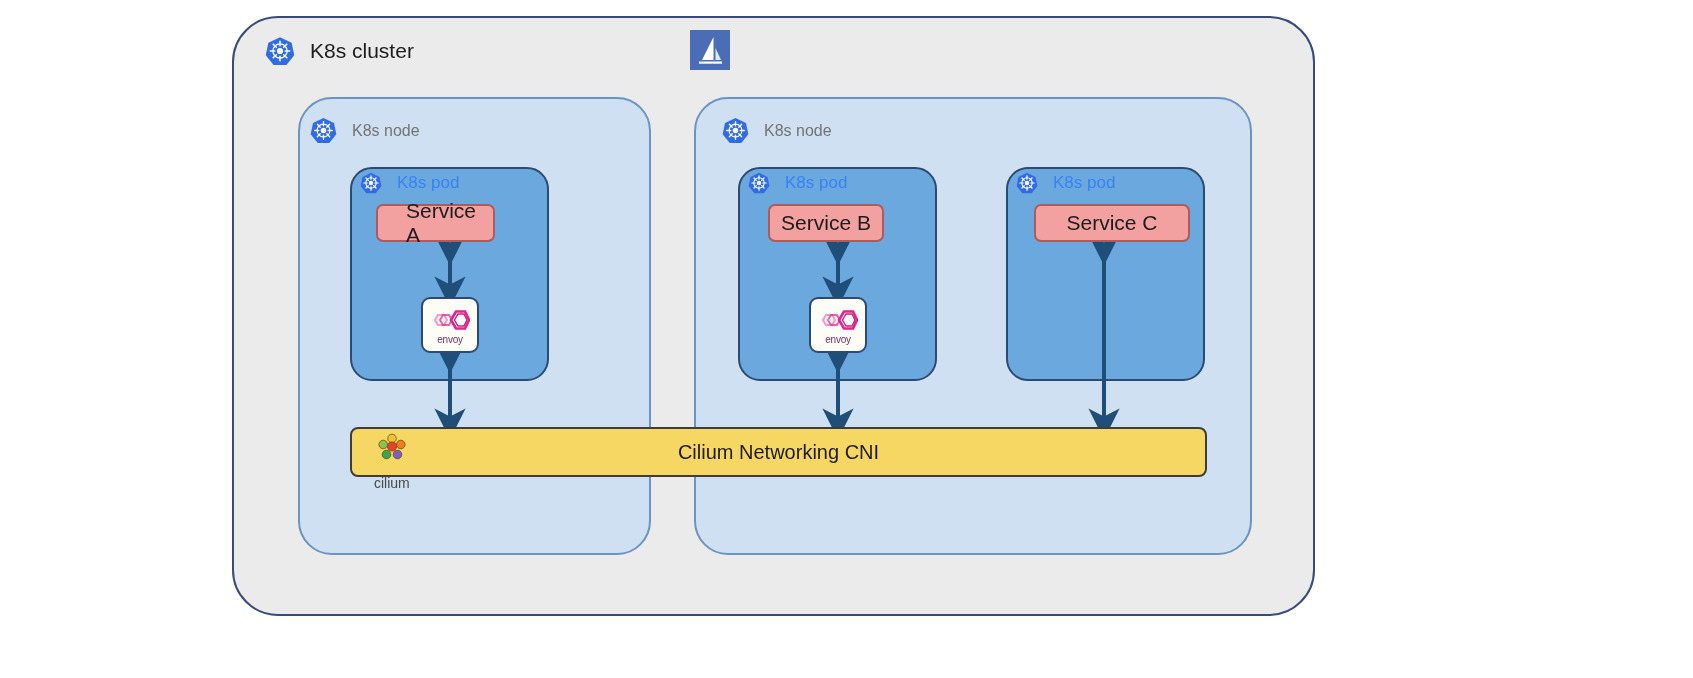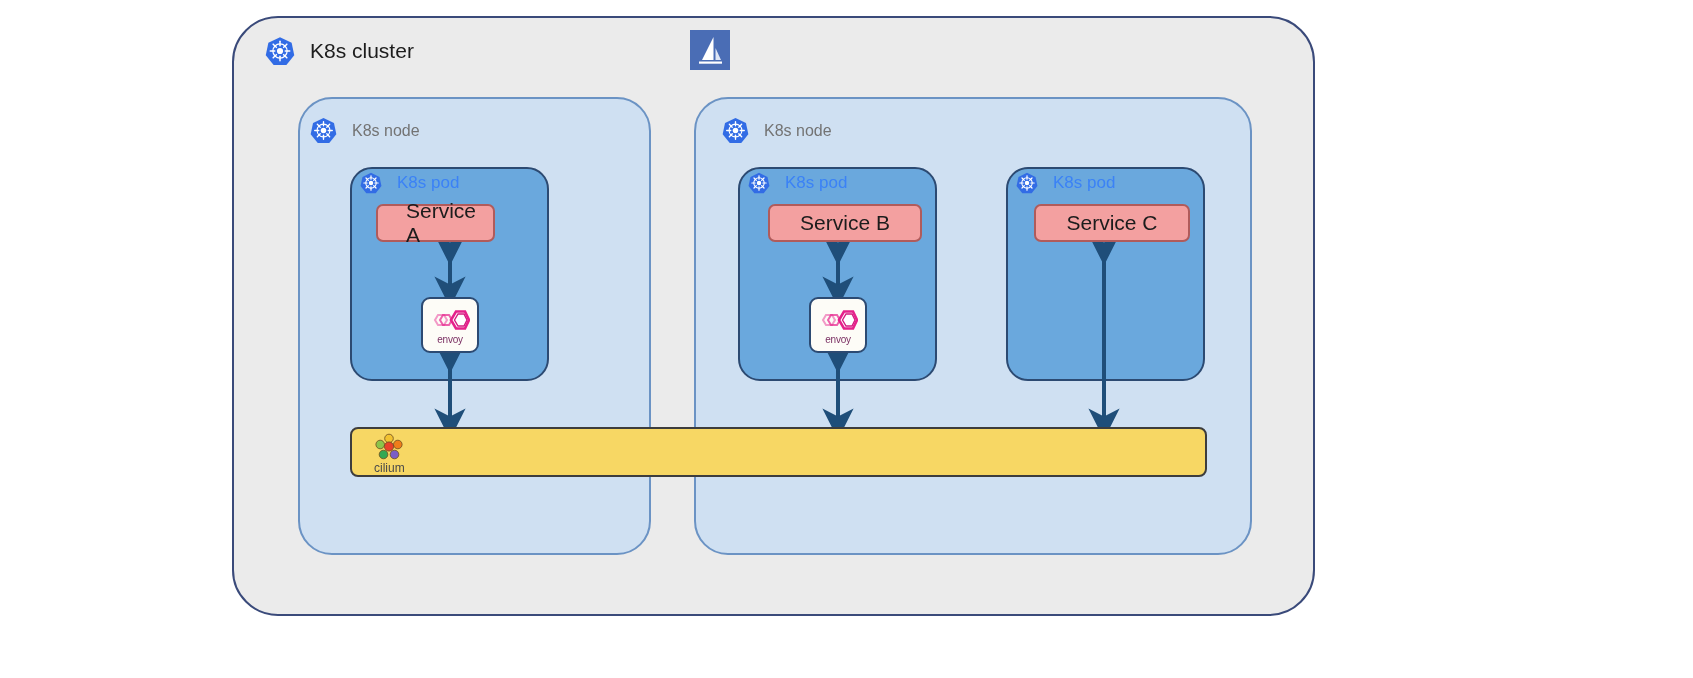--- a/index.html
+++ b/index.html
@@ -72,21 +72,21 @@
     border-radius: 7px;
     box-sizing: border-box;
     display: flex;
     align-items: center;
     justify-content: center;
     font-size: 21px;
     color: #1c1c1c;
     height: 38px;
   }
   .svc-a { left: 376px; top: 204px; width: 119px; padding-left: 28px; }
-  .svc-b { left: 768px; top: 204px; width: 154px; }
+  .svc-b { left: 768px; top: 204px; width: 116px; }
   .svc-c { left: 1034px; top: 204px; width: 156px; }
 
   
   .envoy {
     position: absolute;
     width: 58px;
     height: 56px;
     background: #fdfcf7;
     border: 2px solid #2c4a72;
     border-radius: 9px;
@@ -129,24 +129,24 @@
   }
   .cilium-logo-wrap {
     position: absolute;
     left: 22px;
     top: 4px;
     display: flex;
     flex-direction: column;
     align-items: center;
   }
   .cilium-logo-label {
-    font-size: 12px;
+    font-size: 14px;
     color: #4a4a4a;
     line-height: 1;
-    margin-top: 1px;
+    margin-top: 15px;
     text-align: center;
   }
 
   
   .hdr {
     position: absolute;
     display: flex;
     align-items: center;
     gap: 15px;
   }
@@ -265,20 +265,21 @@
           <circle cx="15" cy="5.5" r="4.3" fill="#f2c230"></circle>
           <circle cx="6.2" cy="11.5" r="4.3" fill="#8bc34a"></circle>
           <circle cx="23.8" cy="11.5" r="4.3" fill="#ef7d1a"></circle>
           <circle cx="9.5" cy="21.5" r="4.3" fill="#34a853"></circle>
           <circle cx="20.5" cy="21.5" r="4.3" fill="#7b5ec7"></circle>
           <circle cx="15" cy="13.5" r="4.6" fill="#e8402a"></circle>
         </g>
       </svg>
       <span class="cilium-logo-label">cilium</span>
     </div>
+    <span class="cilium-text">Cilium Networking CNI</span>
   </div>
 
   <div class="hdr hdr-cluster">
     <svg class="k8s-icon" width="30" height="30" viewBox="0 0 32 32">
       <path d="M16 1.2 L28.4 7.1 L31.2 20.4 L22.8 30.9 L9.2 30.9 L0.8 20.4 L3.6 7.1 Z" fill="#326ce5"></path>
       <g fill="#ffffff">
         <circle cx="16" cy="16" r="3.3"></circle>
         <g stroke="#ffffff" stroke-width="1.6" stroke-linecap="round">
           <line x1="16" y1="5.6" x2="16" y2="10.4"></line>
           <line x1="16" y1="21.6" x2="16" y2="26.4"></line>

